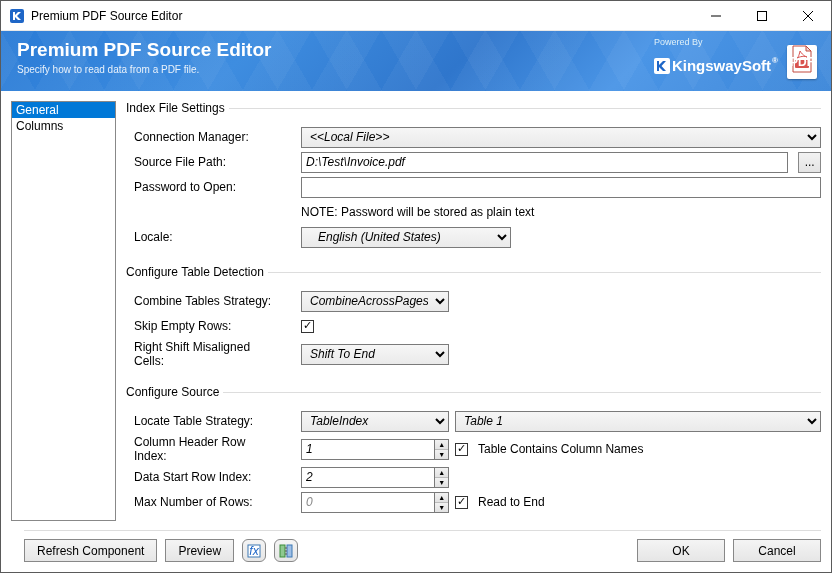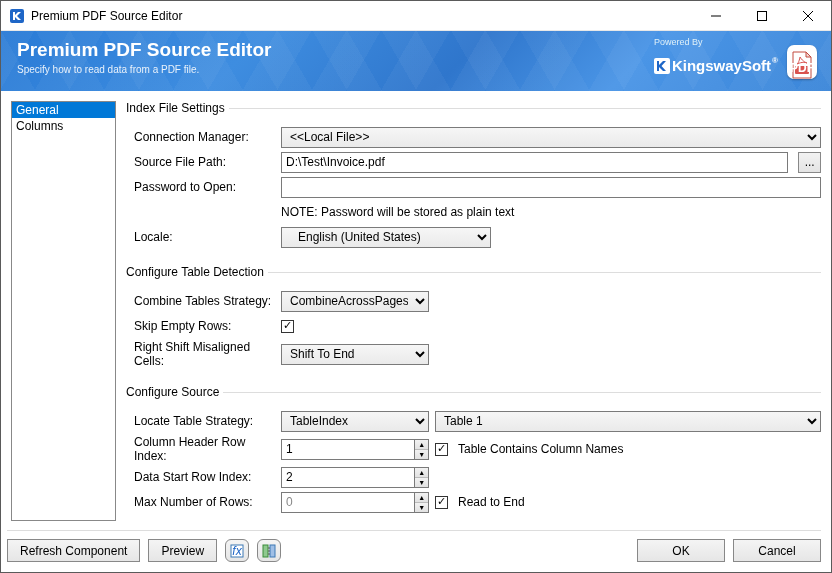--- a/index.html
+++ b/index.html
@@ -16,57 +16,57 @@
   .banner { height: 60px; background: linear-gradient(135deg, #2a7bd6 0%, #3e8de0 30%, #2f76cc 55%, #4a95e6 75%, #3b86d9 100%); position: relative; color: #fff; padding: 8px 16px 0 16px; }
   .banner::before { content:""; position:absolute; inset:0; background:
     repeating-linear-gradient(60deg, rgba(255,255,255,0.04) 0 30px, rgba(255,255,255,0.0) 30px 60px),
     repeating-linear-gradient(-60deg, rgba(255,255,255,0.04) 0 30px, rgba(255,255,255,0.0) 30px 60px);
     pointer-events:none; }
   .banner h1 { margin: 0; font-size: 19px; font-weight: 700; color:#fff; position:relative; }
   .banner .subtitle { margin-top: 3px; font-size: 10px; color:#e8f1fb; position:relative; }
   .banner .brand { position: absolute; right: 54px; top: 16px; display: flex; align-items: flex-end; gap:4px; }
   .banner .brand .powered { color:#dff0f8; font-size:9px; position:relative; top:-10px; }
   .banner .brand-logo { display:flex; align-items:center; color:#fff; font-weight:700; }
-  .banner .pdf-icon { position:absolute; right: 14px; top: 14px; width: 30px; height: 34px; background:#fff; border-radius:7px; display:flex; align-items:flex-end; justify-content:center; box-shadow: 0 1px 2px rgba(0,0,0,0.3); }
+  .banner .pdf-icon { position:absolute; right: 14px; top: 14px; width: 30px; height: 34px; background:#fff; border-radius:2px; display:flex; align-items:flex-start; justify-content:center; box-shadow: 0 1px 2px rgba(0,0,0,0.3); }
 
   .client { display: flex; padding: 10px 10px 0 10px; gap: 10px; height: 430px; }
 
   .sidebar { width: 105px; border: 1px solid #888; background:#fff; }
   .sidebar .item { padding: 1px 4px; cursor: default; }
   .sidebar .item.selected { background:#0078d7; color:#fff; }
 
   .form { flex: 1 1 auto; position: relative; }
 
   fieldset { border: 1px solid #ddd; border-left: none; border-right: none; border-bottom: none; margin: 0 0 12px 0; padding: 8px 0 2px 0; position: relative; }
   fieldset legend { color: #000; padding: 0 4px 0 0; margin-left: 0; background:#fff; }
-  .row { display: flex; align-items: center; margin: 3px 0; min-height: 22px; }
+  .row { display: flex; align-items: center; margin: 3px 0; min-height: 22px; gap: 20px; }
   .row .label { width: 155px; padding-left: 8px; }
   .row .ctrl { flex: 1 1 auto; display:flex; align-items:center; gap:6px; }
 
   select, input[type=text] {
-    height: 21px; border: 1px solid #7a7a7a; background:#fff; padding: 0 4px; width: 100%;
+    height: 21px; border: 1px solid #7a7a7a; background:#fff; padding: 0 4px; width: 100%; font-style: italic;
   }
   select { background: linear-gradient(#f6f6f6,#eaeaea); }
   .select-wide { width: 100%; }
   .select-mid { width: 148px; }
   .spin { width: 148px; height: 21px; display:flex; }
   .spin input { flex:1 1 auto; border:1px solid #7a7a7a; border-right:none; padding:0 4px; }
   .spin input:disabled { color:#888; background:#fff; }
   .spin .btns { width:16px; display:flex; flex-direction:column; border:1px solid #7a7a7a; }
   .spin .btns div { flex:1; background:linear-gradient(#f2f2f2,#e2e2e2); display:flex; align-items:center; justify-content:center; font-size:7px; line-height:1; }
   .spin .btns div:first-child { border-bottom:1px solid #bbb; }
 
   .checkbox { width:13px; height:13px; border:1px solid #333; display:inline-flex; align-items:center; justify-content:center; background:#fff; margin-right:4px; }
   .checkbox.checked::after { content:"✓"; font-size:11px; line-height:1; color:#000; position:relative; top:-1px; }
 
   .browse-btn { width:24px; height:21px; border:1px solid #888; background:linear-gradient(#f2f2f2,#e4e4e4); display:flex; align-items:center; justify-content:center; margin-left:4px; }
 
   .note { color:#000; margin-left:0; }
 
-  .footer { position:absolute; left:6px; right:10px; bottom:10px; border-top:1px solid #ddd; padding-top:8px; display:flex; align-items:center; }
+  .footer { position:absolute; left:23px; right:10px; bottom:10px; border-top:1px solid #ddd; padding-top:8px; display:flex; align-items:center; }
   .btn { height:23px; border:1px solid #888; background:linear-gradient(#f4f4f4,#e6e6e6); padding:0 12px; display:inline-flex; align-items:center; justify-content:center; cursor:default; }
   .btn.small-icon { width:24px; padding:0;border-radius:6px; }
   .footer .left { display:flex; gap:8px; }
   .footer .right { margin-left:auto; display:flex; gap:8px; }
   .btn.wide { min-width:88px; }
 
   .icon-svg { display:block; }
 </style>
 </head>
 <body>

